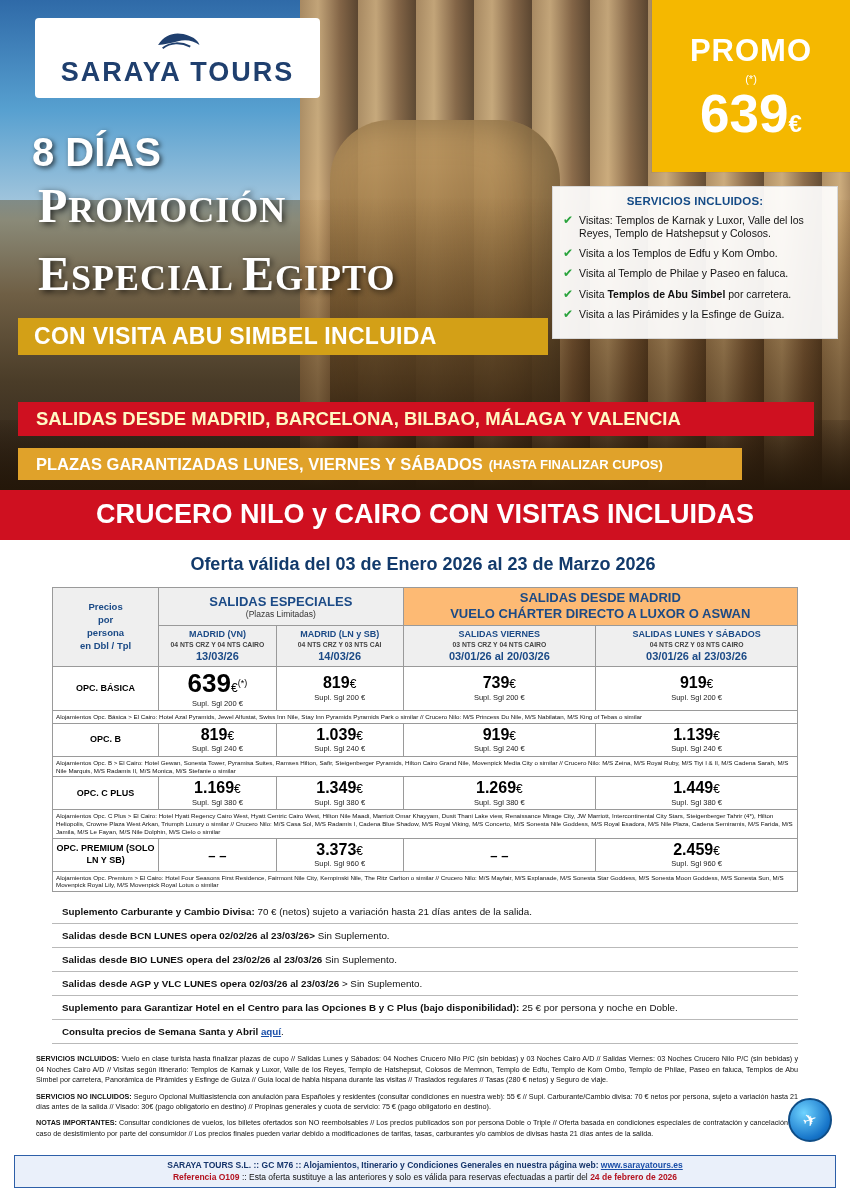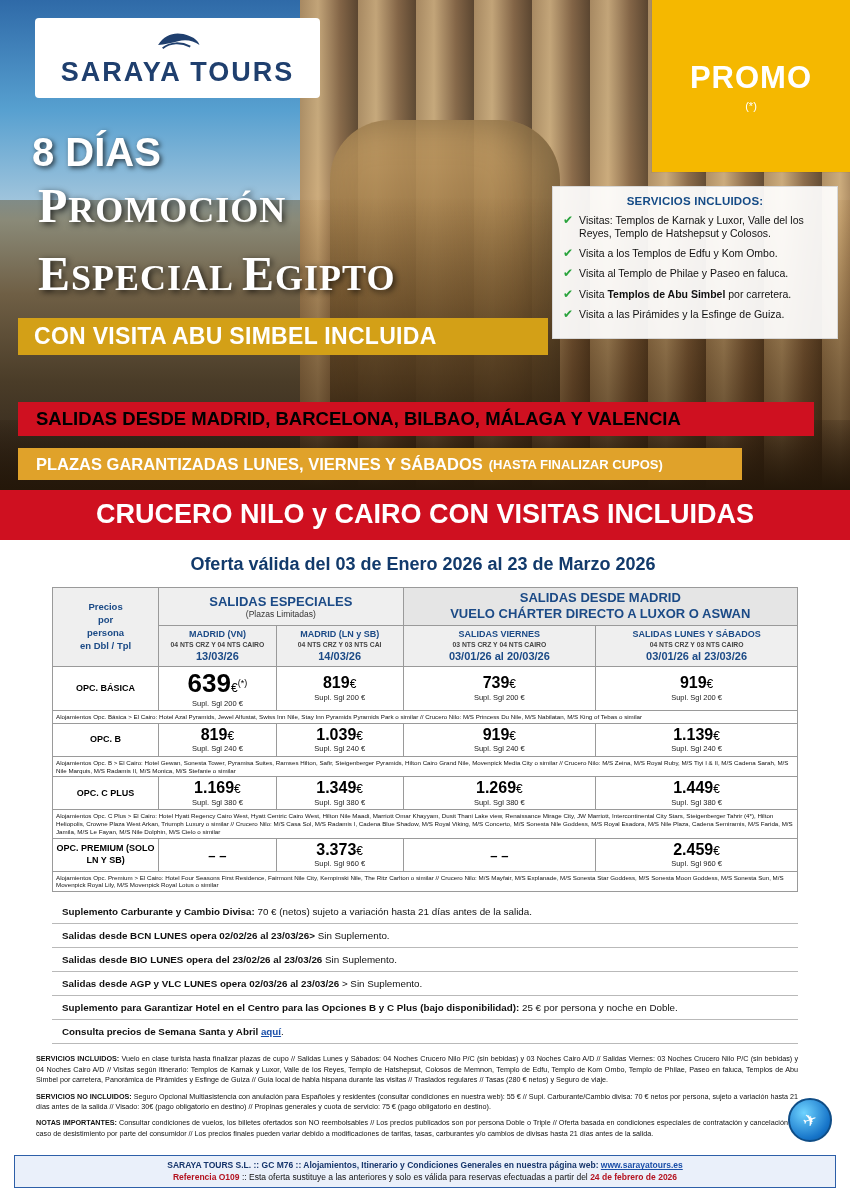--- a/index.html
+++ b/index.html
@@ -109,21 +109,21 @@
   .services-box h4{
     margin:0 0 7px 0;font-size:11.5px;color:#154b86;text-align:center;letter-spacing:.2px;
   }
   .svc-item{display:flex;gap:6px;margin-bottom:7px;line-height:1.25;}
   .svc-item .chk{color:#2aa33c;font-size:12px;line-height:1.1;}
   .svc-item .txt{font-size:10.5px;color:#111;}
   .svc-item .txt b{font-weight:bold;}
 
   .band-salidas{
     position:absolute;left:18px;top:402px;width:796px;height:34px;
-    background:#cf1020;color:#000000;
+    background:#cf1020;color:#fef9c3;
     display:flex;align-items:center;
     font-size:18.5px;font-weight:bold;padding-left:18px;box-sizing:border-box;
   }
   .band-plazas{
     position:absolute;left:18px;top:448px;width:724px;height:32px;
     background:#e0a22a;color:#ffffff;
     display:flex;align-items:center;
     font-size:16.5px;font-weight:bold;padding-left:18px;box-sizing:border-box;
   }
   .band-plazas .thin{font-size:13px;font-weight:bold;margin-left:6px;}
@@ -153,21 +153,21 @@
   }
   .hdr-left{
     width:92px;background:#efefef;text-align:center;
     font-size:9.5px;font-weight:bold;color:#1b4a86;line-height:1.35;
   }
   .hdr-esp{
     background:#efefef;text-align:center;font-size:13px;font-weight:bold;color:#1b4a86;
   }
   .hdr-esp .sub{display:block;font-size:8.5px;font-weight:normal;color:#333;}
   .hdr-mad{
-    background:#e5e5e5;text-align:center;font-size:13px;font-weight:bold;color:#1b4a86;line-height:1.25;
+    background:#fdba74;text-align:center;font-size:13px;font-weight:bold;color:#1b4a86;line-height:1.25;
   }
   .colhdr{
     background:#efefef;text-align:center;font-size:9px;font-weight:bold;color:#1b4a86;line-height:1.35;
   }
   .colhdr .tiny{display:block;font-size:6.8px;font-weight:bold;color:#444;}
   .colhdr .date{display:block;font-size:11px;font-weight:bold;color:#1b4a86;}
 
   .opt-name{
     text-align:center;font-size:9px;font-weight:bold;color:#000;line-height:1.3;
   }
@@ -240,20 +240,23 @@
       <svg class="logo-bird" viewBox="0 0 60 32">
         <path d="M4 20 C14 4, 30 2, 44 8 C50 10, 56 14, 58 20 C50 14, 40 12, 30 15 C22 17, 12 19, 4 20 Z" fill="#1f3f6e"></path>
         <path d="M10 24 C20 16, 34 16, 46 22" stroke="#1f3f6e" stroke-width="2.5" fill="none"></path>
       </svg>
       <div class="logo-text">SARAYA TOURS</div>
     </div>
 
     <div class="promo-badge">
       <div class="ptitle">PROMO</div>
       <div class="pstar">(*)</div>
+      <div class="pprice">
+        <span>639</span><span class="peur">€</span>
+      </div>
     </div>
 
     <div class="h-days">8 DÍAS</div>
     <div class="h-line1"><span>P</span><span class="small">ROMOCIÓN</span></div>
     <div class="h-line2"><span>E</span><span class="small">SPECIAL </span><span>E</span><span class="small">GIPTO</span></div>
 
     <div class="band-abu">CON VISITA ABU SIMBEL INCLUIDA</div>
 
     <div class="services-box">
       <h4>SERVICIOS INCLUIDOS:</h4>

